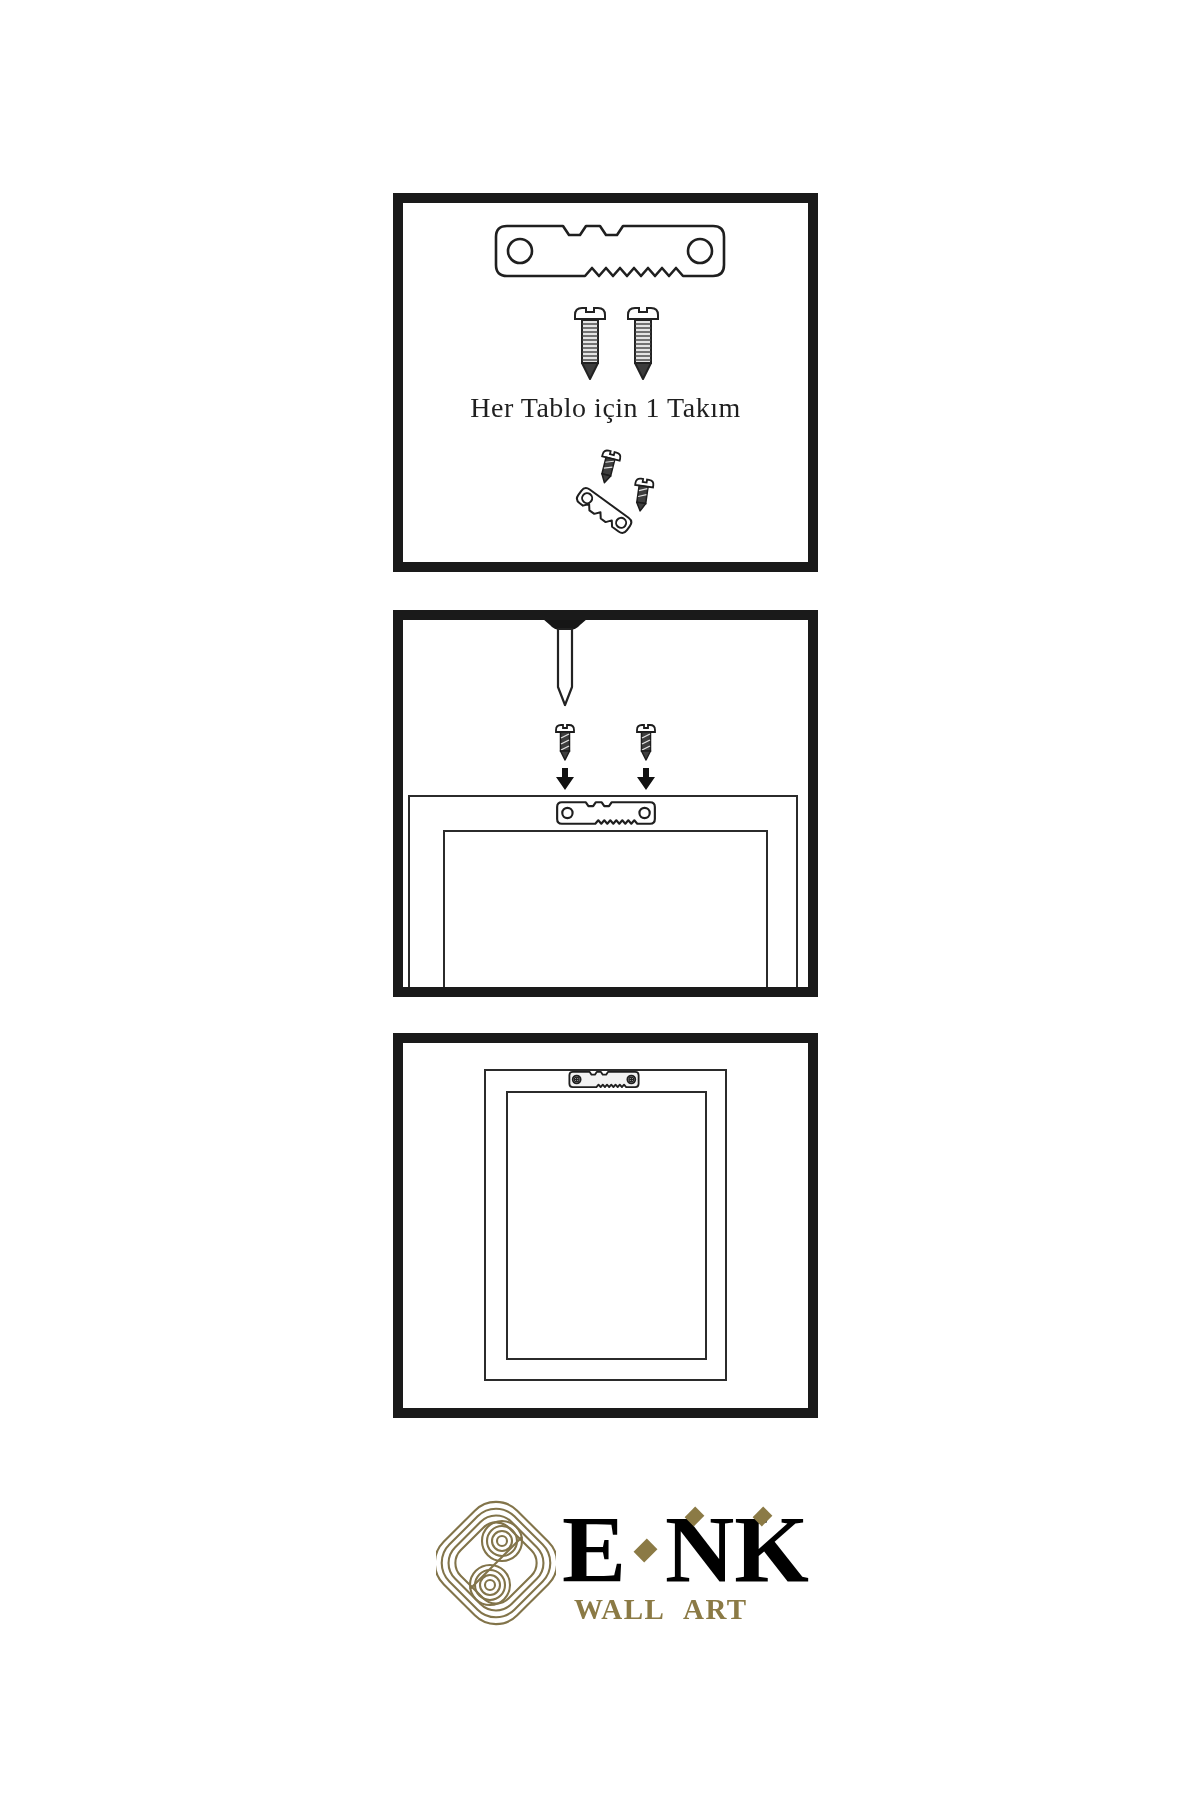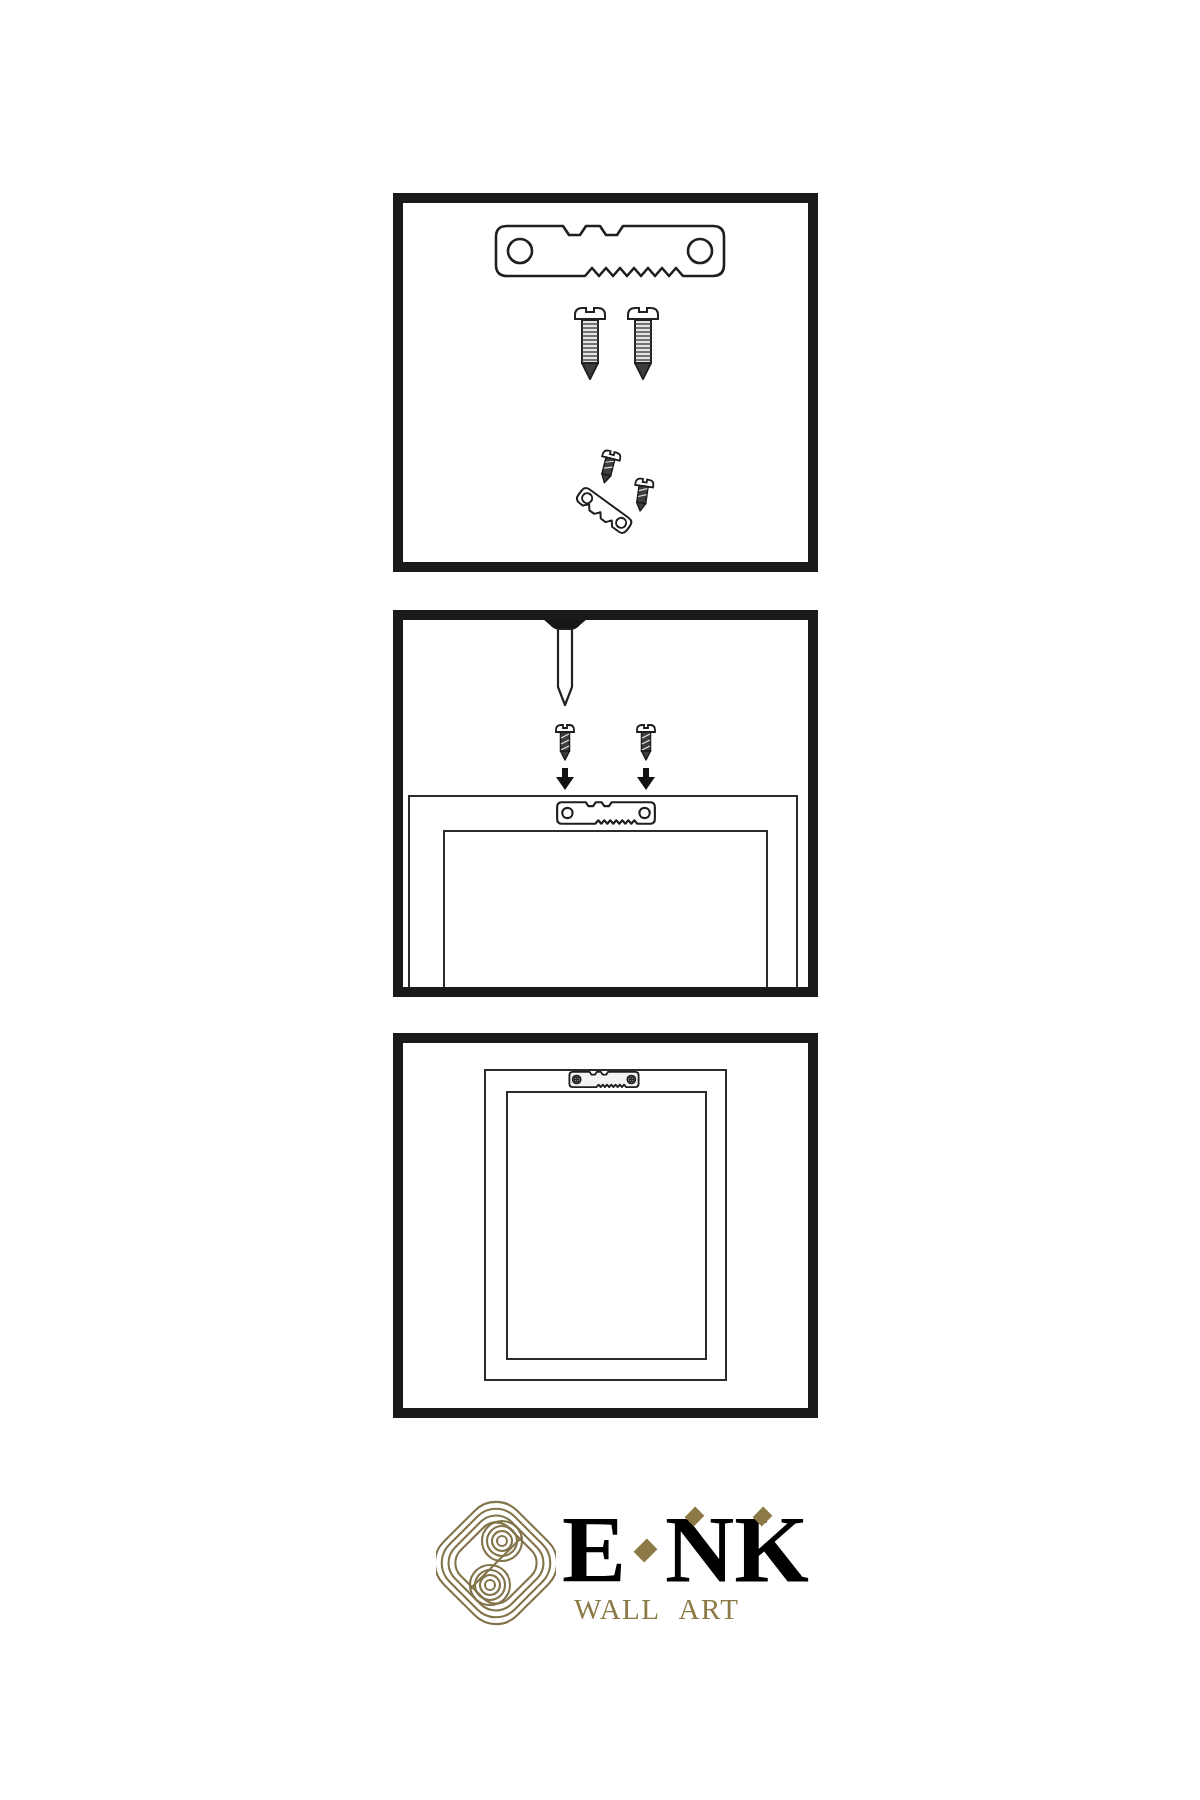--- a/index.html
+++ b/index.html
@@ -40,21 +40,21 @@
     vertical-align:24px;margin:0 12px;
   }
   .dia-top{
     position:absolute;width:13px;height:13px;top:8px;
     transform:rotate(45deg) scaleY(1.15);
   }
   .dia-n{left:126px;}
   .dia-k{left:194px;}
   .logo-sub{
     position:absolute;left:574px;top:1593px;
-    font-size:29px;font-weight:400;letter-spacing:1.5px;word-spacing:12px;
+    font-size:29px;font-weight:700;letter-spacing:1.5px;word-spacing:12px;
     color:#8b7a45;white-space:nowrap;
   }
 </style>
 </head>
 <body>
 
 <div class="panel" id="panel1">
 
   <svg class="abs" style="left:90px;top:20px;" width="234" height="56" viewBox="0 0 234 56">
     <path d="M14,3 H70 l6,9 h11 l6,-9 h14 l6,9 h11 l6,-9 H220 Q231,3 231,14 V42 Q231,53 220,53 H190
@@ -92,20 +92,21 @@
       <line x1="10.5" y1="35" x2="25.5" y2="35"></line>
         <line x1="10.5" y1="39" x2="25.5" y2="39"></line>
       <line x1="10.5" y1="43" x2="25.5" y2="43"></line>
         <line x1="10.5" y1="47" x2="25.5" y2="47"></line>
       <line x1="10.5" y1="51" x2="25.5" y2="51"></line>
         <line x1="10.5" y1="55" x2="25.5" y2="55"></line>
     </g>
     <path d="M10,58 L26,58 L18,74 Z" fill="#3c3c3c" stroke="#222" stroke-width="2" stroke-linejoin="round"></path>
   </svg>
 
+  <div class="caption">Her Tablo için 1 Takım</div>
 
   <svg class="abs" style="left:170px;top:245px;" width="90" height="102" viewBox="0 0 90 102">
     <defs>
       <g id="kscrew">
         <path d="M1,8 v-2 q0,-5 5,-5 h2 v3 h4 v-3 h2 q5,0 5,5 v2 z" fill="#fff" stroke="#1c1c1c" stroke-width="1.8"></path>
         <rect x="5" y="8" width="9" height="17" fill="#3e3e3e" stroke="#1c1c1c" stroke-width="1.5"></rect>
         <line x1="5.5" y1="13" x2="13.5" y2="10" stroke="#fff" stroke-width="1.2" opacity="0.85"></line>
         <line x1="5.5" y1="19" x2="13.5" y2="16" stroke="#fff" stroke-width="1.2" opacity="0.85"></line>
         <path d="M5,25 L14,25 L9.5,33 Z" fill="#3e3e3e" stroke="#1c1c1c" stroke-width="1.5" stroke-linejoin="round"></path>
       </g>

